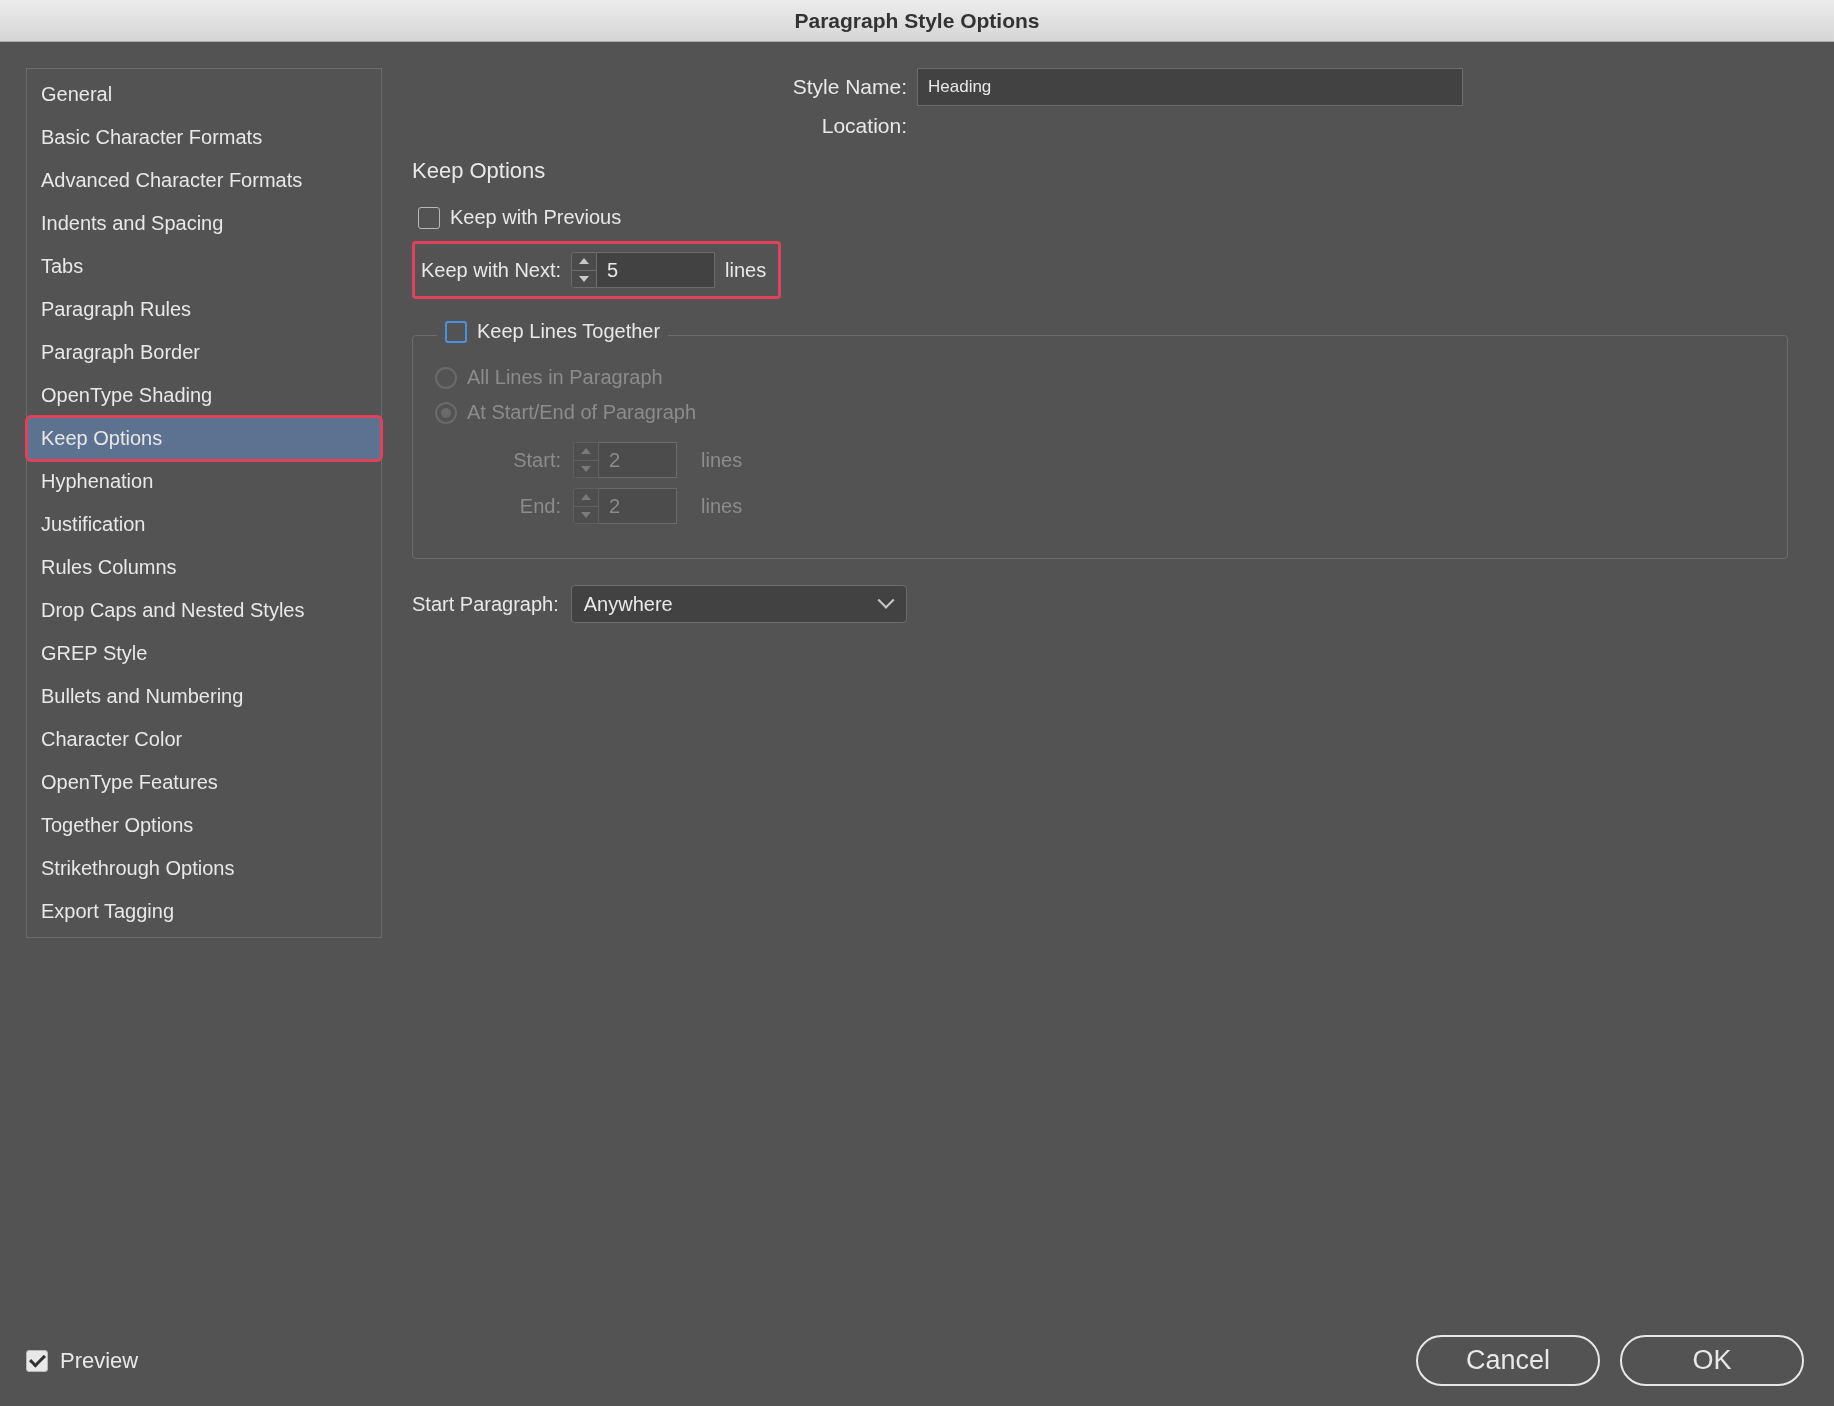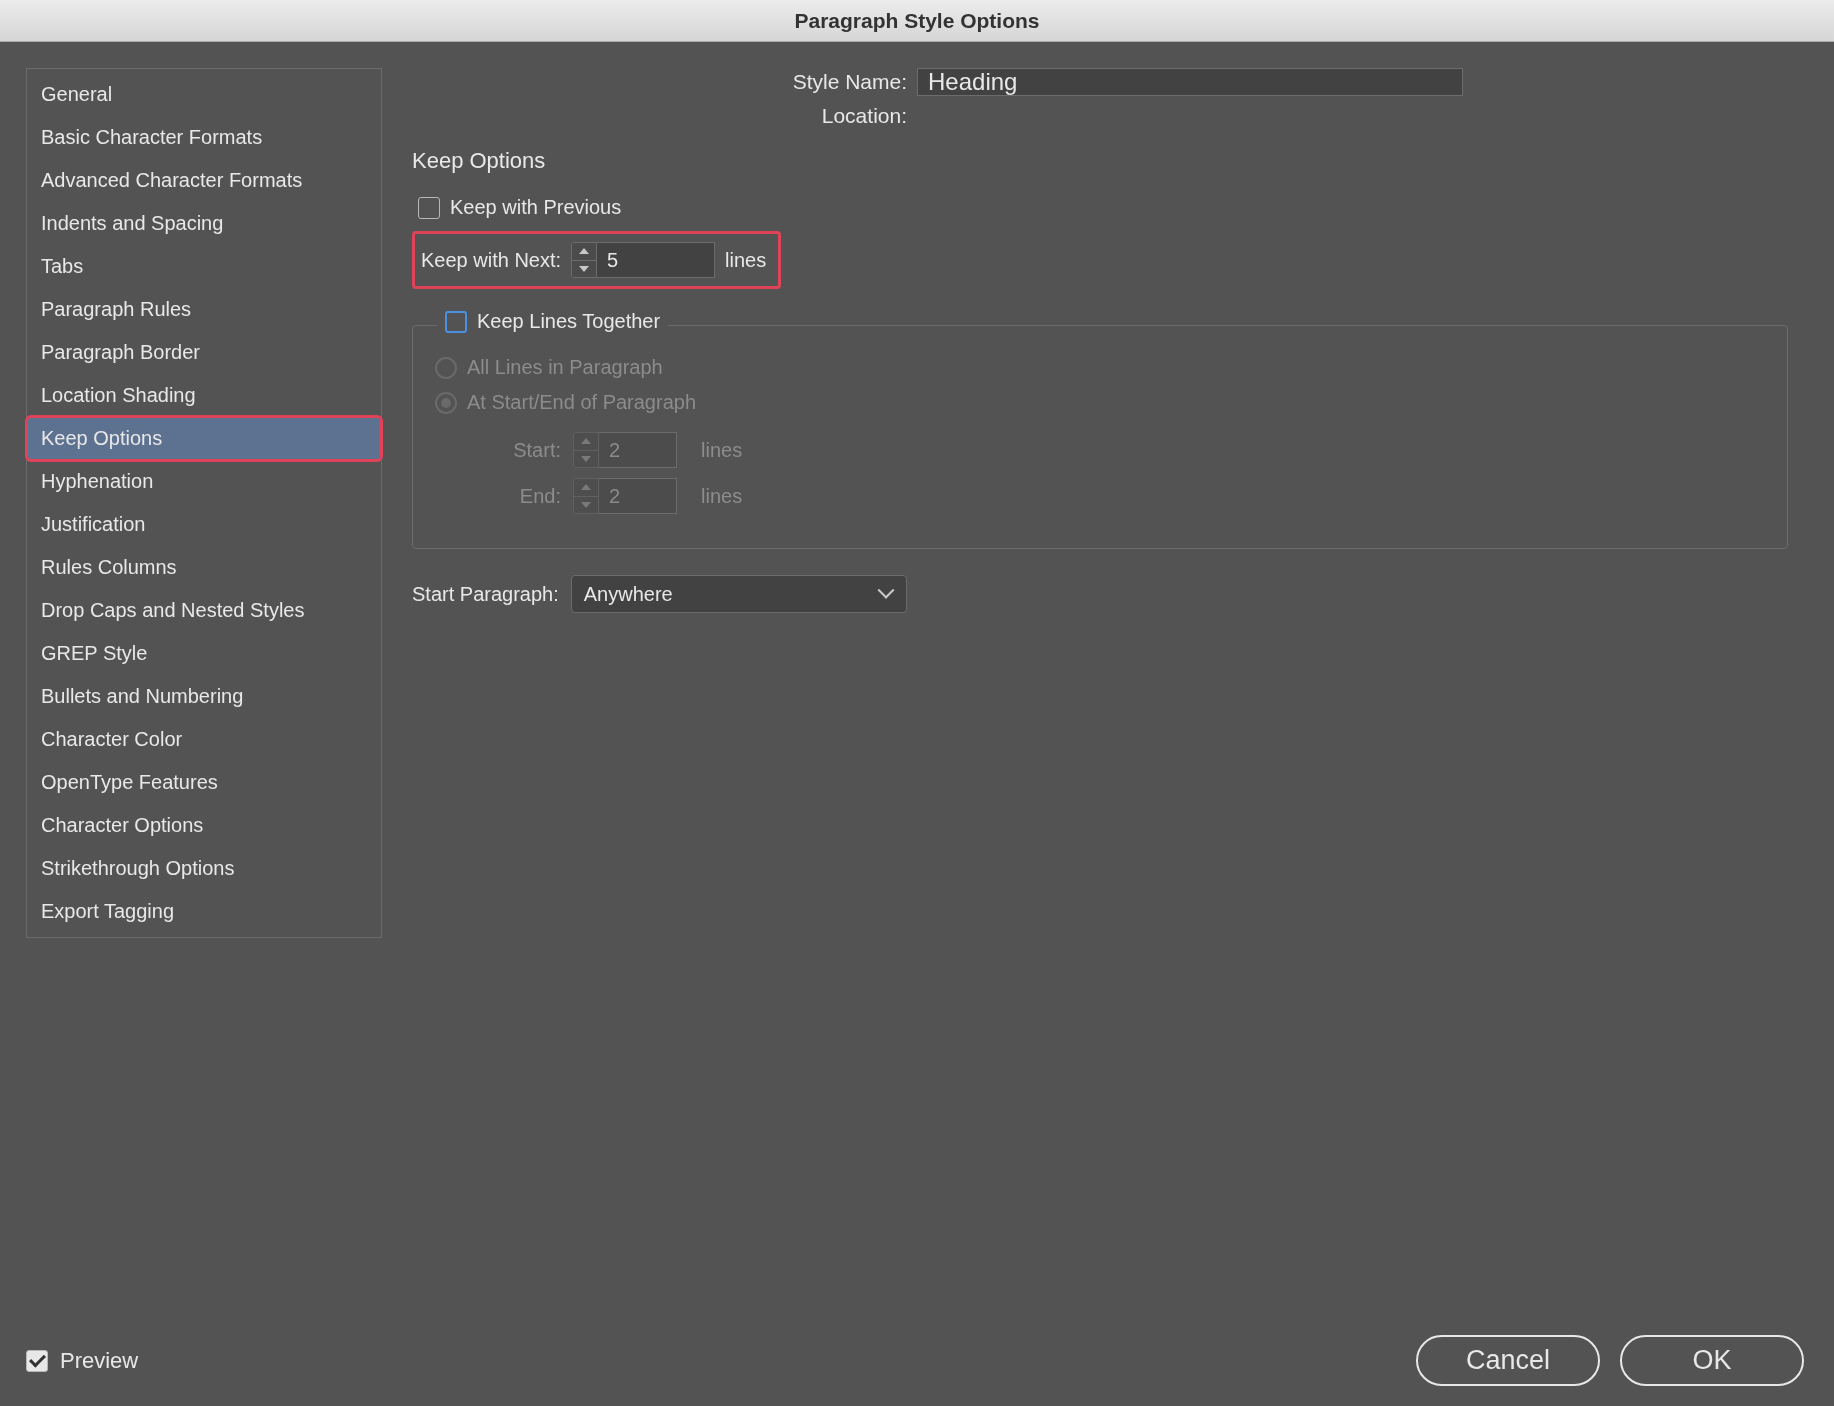--- a/index.html
+++ b/index.html
@@ -64,23 +64,23 @@
     width: 505px;
     text-align: right;
     padding-right: 10px;
     font-size: 21px;
   }
   .style-name-input {
     background: #424242;
     border: 1px solid #6c6c6c;
     color: #e8e8e8;
     padding: 6px 10px;
-    font-size: 24px;
+    font-size: 17px;
     width: 546px;
-    height: 28px;
+    height: 38px;
   }
   .section-title {
     font-size: 22px;
     margin: 20px 0 18px 0;
   }
   .form-row {
     display: flex;
     align-items: center;
     margin: 12px 0;
     gap: 10px;
@@ -261,31 +261,31 @@
 
 <div class="content">
   <div class="sidebar">
     <div class="sidebar-item">General</div>
     <div class="sidebar-item">Basic Character Formats</div>
     <div class="sidebar-item">Advanced Character Formats</div>
     <div class="sidebar-item">Indents and Spacing</div>
     <div class="sidebar-item">Tabs</div>
     <div class="sidebar-item">Paragraph Rules</div>
     <div class="sidebar-item">Paragraph Border</div>
-    <div class="sidebar-item">Location Shading</div>
+    <div class="sidebar-item">OpenType Shading</div>
     <div class="sidebar-item selected">Keep Options</div>
     <div class="sidebar-item">Hyphenation</div>
     <div class="sidebar-item">Justification</div>
     <div class="sidebar-item">Rules Columns</div>
     <div class="sidebar-item">Drop Caps and Nested Styles</div>
     <div class="sidebar-item">GREP Style</div>
     <div class="sidebar-item">Bullets and Numbering</div>
     <div class="sidebar-item">Character Color</div>
     <div class="sidebar-item">OpenType Features</div>
-    <div class="sidebar-item">Character Options</div>
+    <div class="sidebar-item">Together Options</div>
     <div class="sidebar-item">Strikethrough Options</div>
     <div class="sidebar-item">Export Tagging</div>
   </div>
 
   <div class="main">
     <div class="header-row">
       <div class="header-label">Style Name:</div>
       <input class="style-name-input" value="Heading" style="">
     </div>
     <div class="header-row">

